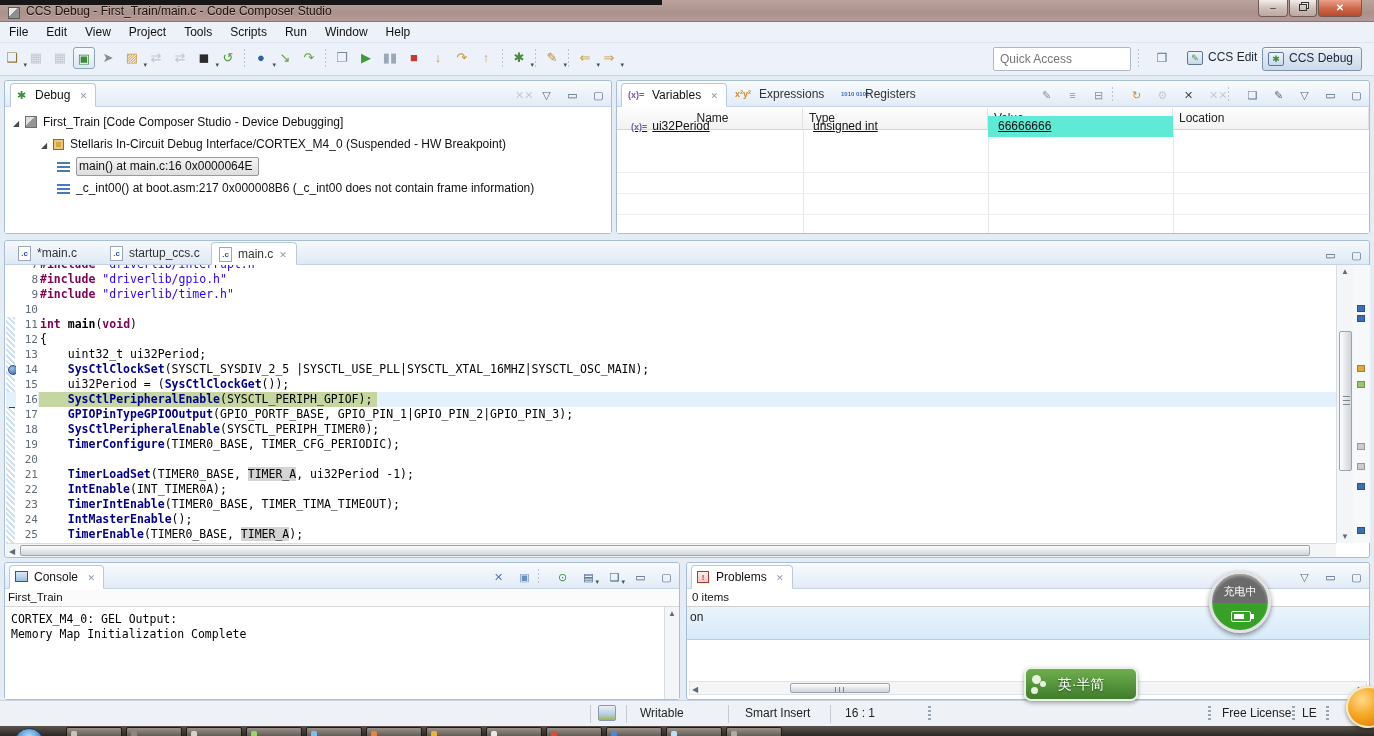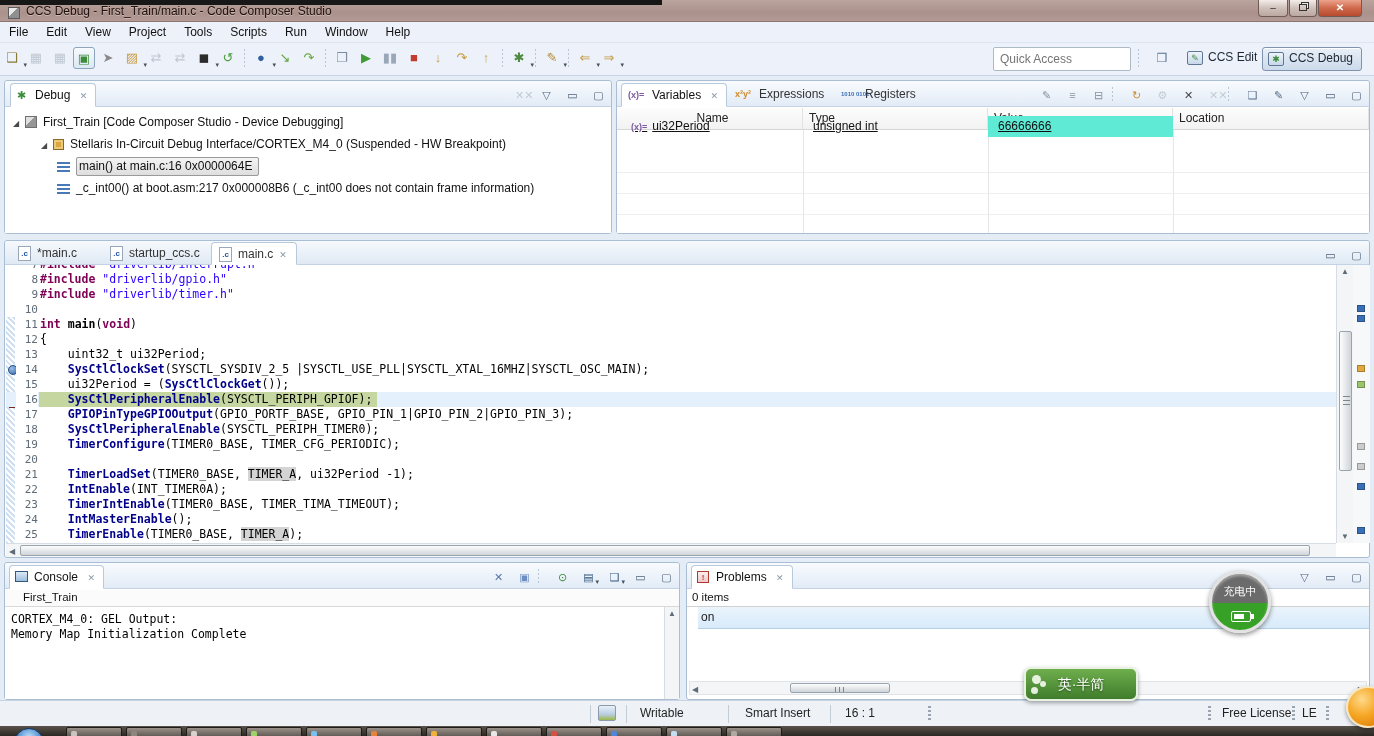--- a/index.html
+++ b/index.html
@@ -111,30 +111,30 @@
   .sb-arrow{position:absolute;font-size:8px;color:#5f6b76;left:4px;}
   #ruler{position:absolute;left:1348px;top:24px;width:17px;height:278px;background:#f6f8fa;}
   .rmark{position:absolute;left:4px;width:8px;height:7px;border:1px solid rgba(0,0,0,.25);}
   #hscroll{position:absolute;left:1px;top:302px;width:1330px;height:14px;background:#f3f5f7;border-top:1px solid #d7dde4;}
   #hthumb{position:absolute;left:14px;top:1px;width:1290px;height:11px;border:1px solid #9aa4ae;border-radius:2px;
     background:linear-gradient(#fdfdfd,#cfd4d9);}
 
   
   #console-panel{left:4px;top:562px;width:676px;height:138px;}
   #console-ctx{position:absolute;left:0;top:27px;right:0;height:17px;background:#fbfbfb;border-bottom:1px solid #d8d8d8;
-    font-size:11.5px;color:#111;padding:1px 0 0 18px;}
+    font-size:11.5px;color:#111;padding:1px 0 0 3px;}
   #console-out{position:absolute;left:0;top:44px;right:0;bottom:0;background:#fff;overflow:hidden;}
   .con-line{position:absolute;left:6px;font-family:"DejaVu Sans Mono",monospace;font-size:11.5px;color:#000;white-space:pre;}
   #con-scroll{position:absolute;right:0;top:0;width:15px;bottom:0;background:#f3f5f7;border-left:1px solid #d7dde4;}
 
   
   #problems-panel{left:686px;top:562px;width:684px;height:138px;}
   #prob-count{position:absolute;left:0;top:27px;right:0;height:17px;background:#fff;border-bottom:1px solid #d0d0d0;
     font-size:11.5px;color:#111;padding:1px 0 0 5px;}
-  #prob-header{position:absolute;left:11px;top:44px;right:0;height:22px;background:linear-gradient(#eaf4fc,#d8eafa);
+  #prob-header{position:absolute;left:0;top:44px;right:0;height:33px;background:linear-gradient(#eaf4fc,#d8eafa);
     border-bottom:1px solid #b5cfe4;font-size:12px;color:#222;padding:3px 0 0 3px;}
   #prob-hscroll{position:absolute;left:2px;right:2px;top:118px;height:14px;background:#f3f5f7;border:1px solid #e0e4e8;}
   #prob-thumb{position:absolute;left:100px;top:1px;width:100px;height:10px;border:1px solid #9aa4ae;border-radius:2px;
     background:linear-gradient(#fdfdfd,#cfd4d9);}
 
   
   #statusbar{position:absolute;left:0;top:700px;width:1374px;height:26px;background:#eef2f7;border-top:1px solid #c9d4e0;font-size:12px;color:#222;}
   .st-sep{position:absolute;top:4px;width:1px;height:18px;background:#c4ccd6;}
   .st-dots{position:absolute;top:5px;width:3px;height:16px;
     background:repeating-linear-gradient(to bottom,#9aa4b0 0 2px,transparent 2px 4px);}

